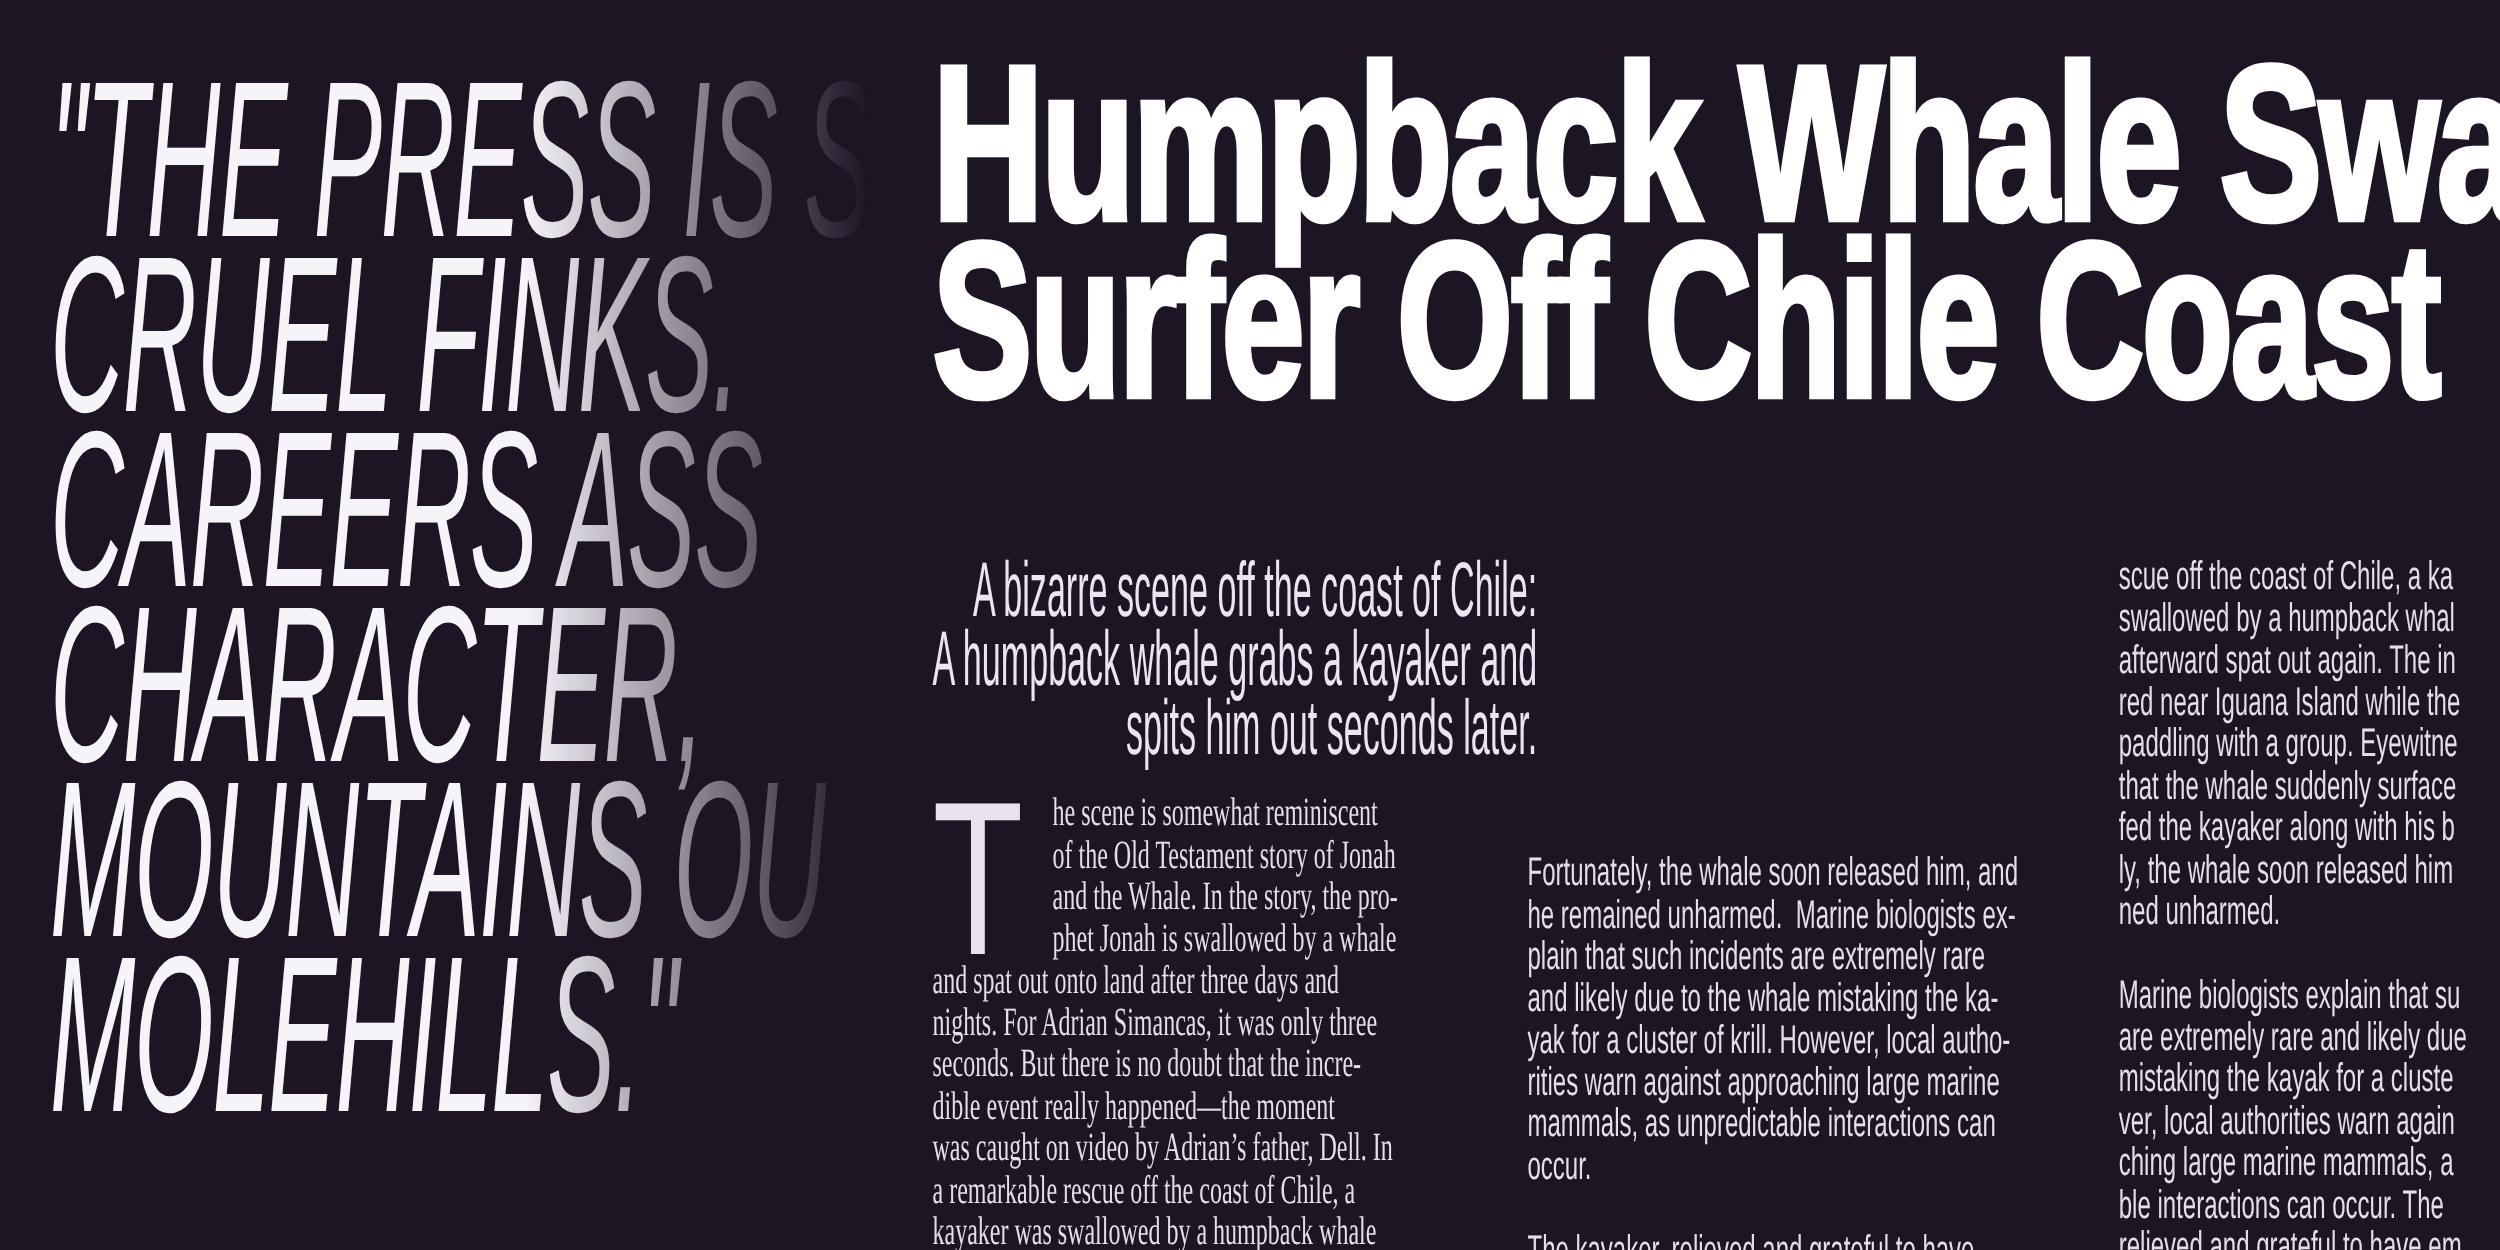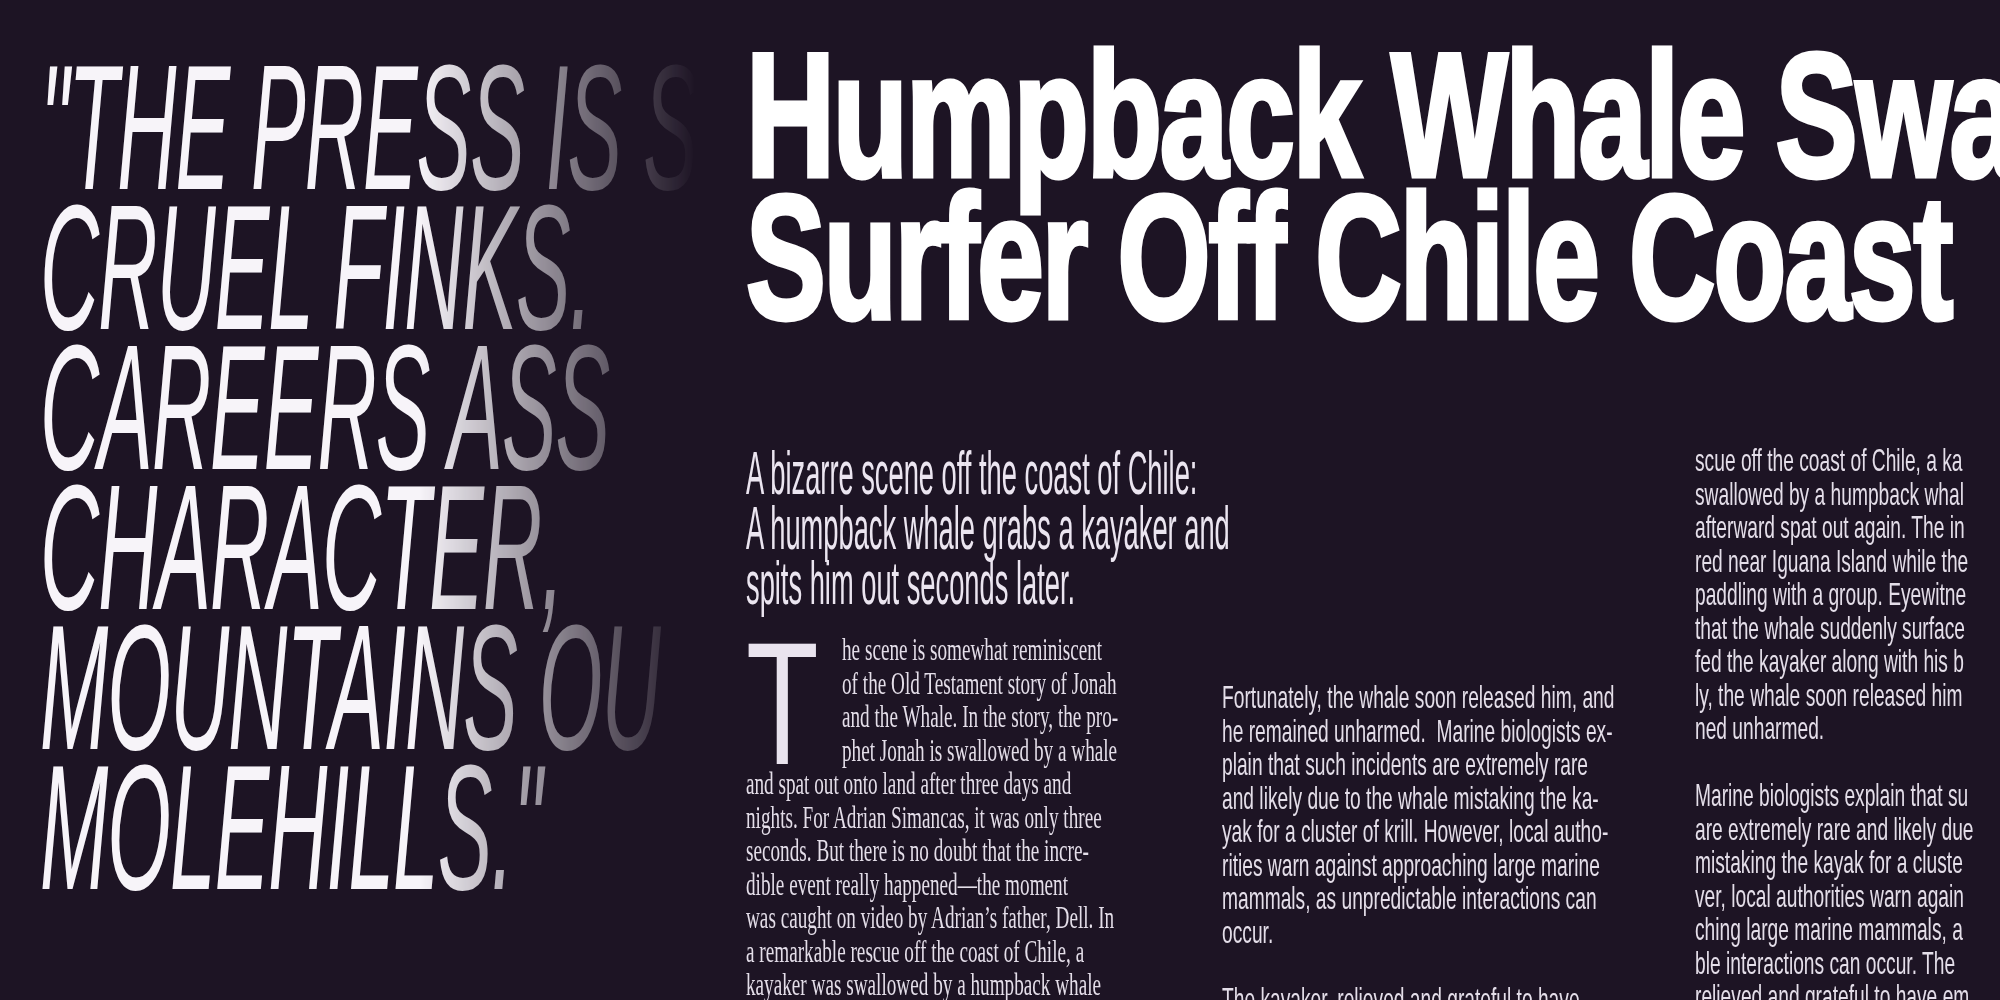--- a/index.html
+++ b/index.html
@@ -36,21 +36,21 @@
     -webkit-text-stroke:5px #ffffff;
   }
   .headline .hl{white-space:pre;transform-origin:left top;}
   .headline .hl-1{transform:scaleX(0.70);}
   .headline .hl-2{transform:scaleX(0.68);}
 
   
   .lede{
     position:absolute;left:746px;top:445px;
     color:#ebe5f0;font-weight:400;
-    font-size:62px;line-height:55px;
+    font-size:62px;line-height:55px;text-align:right;
   }
   .lede .line{height:55px;transform:scaleX(0.44);}
 
   
   .dropcap{
     position:absolute;left:746px;top:616px;
     color:#e9e3ee;font-size:175px;line-height:175px;font-weight:400;
     transform:scaleX(0.68);transform-origin:left top;
   }
 

